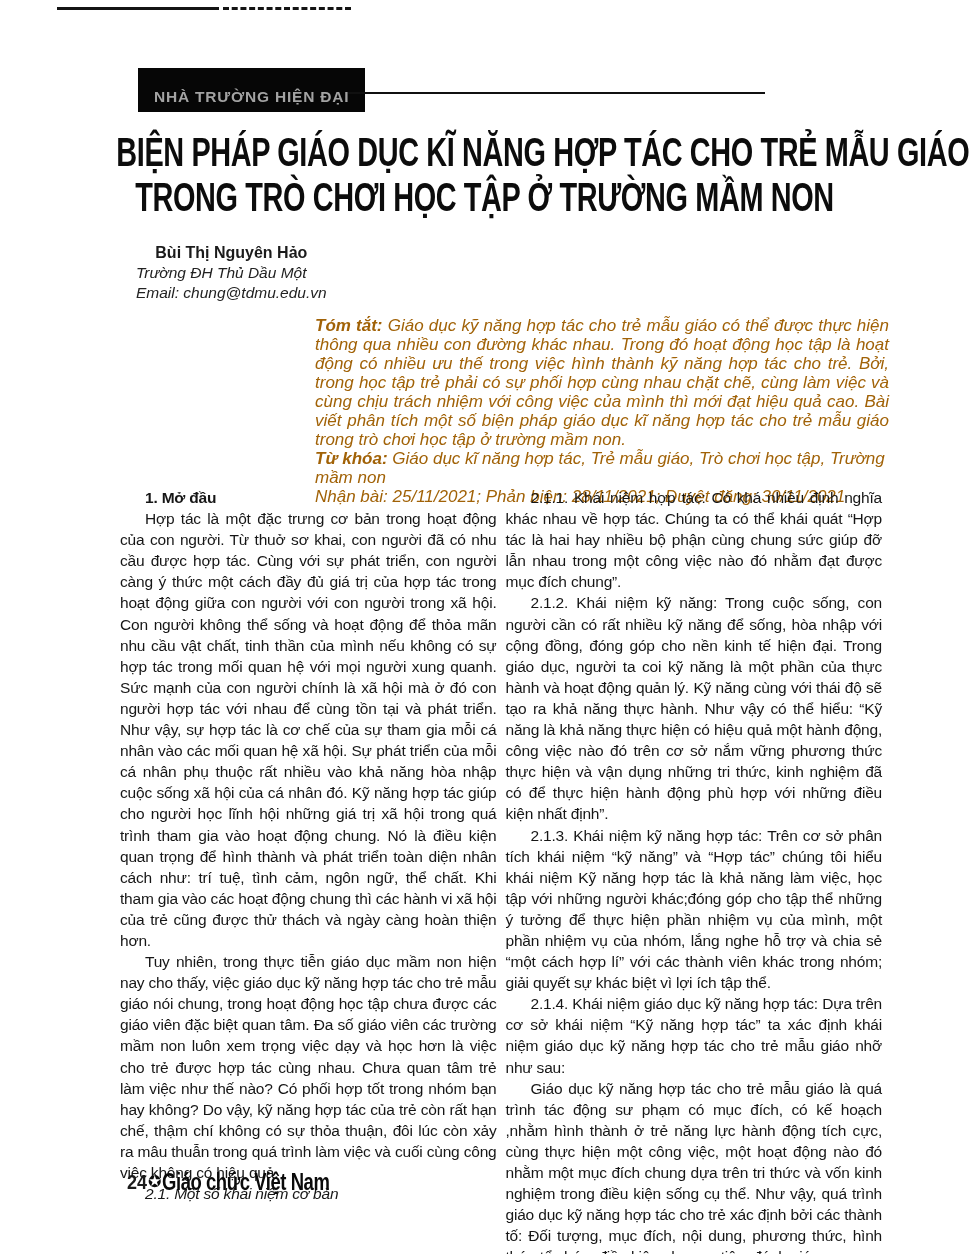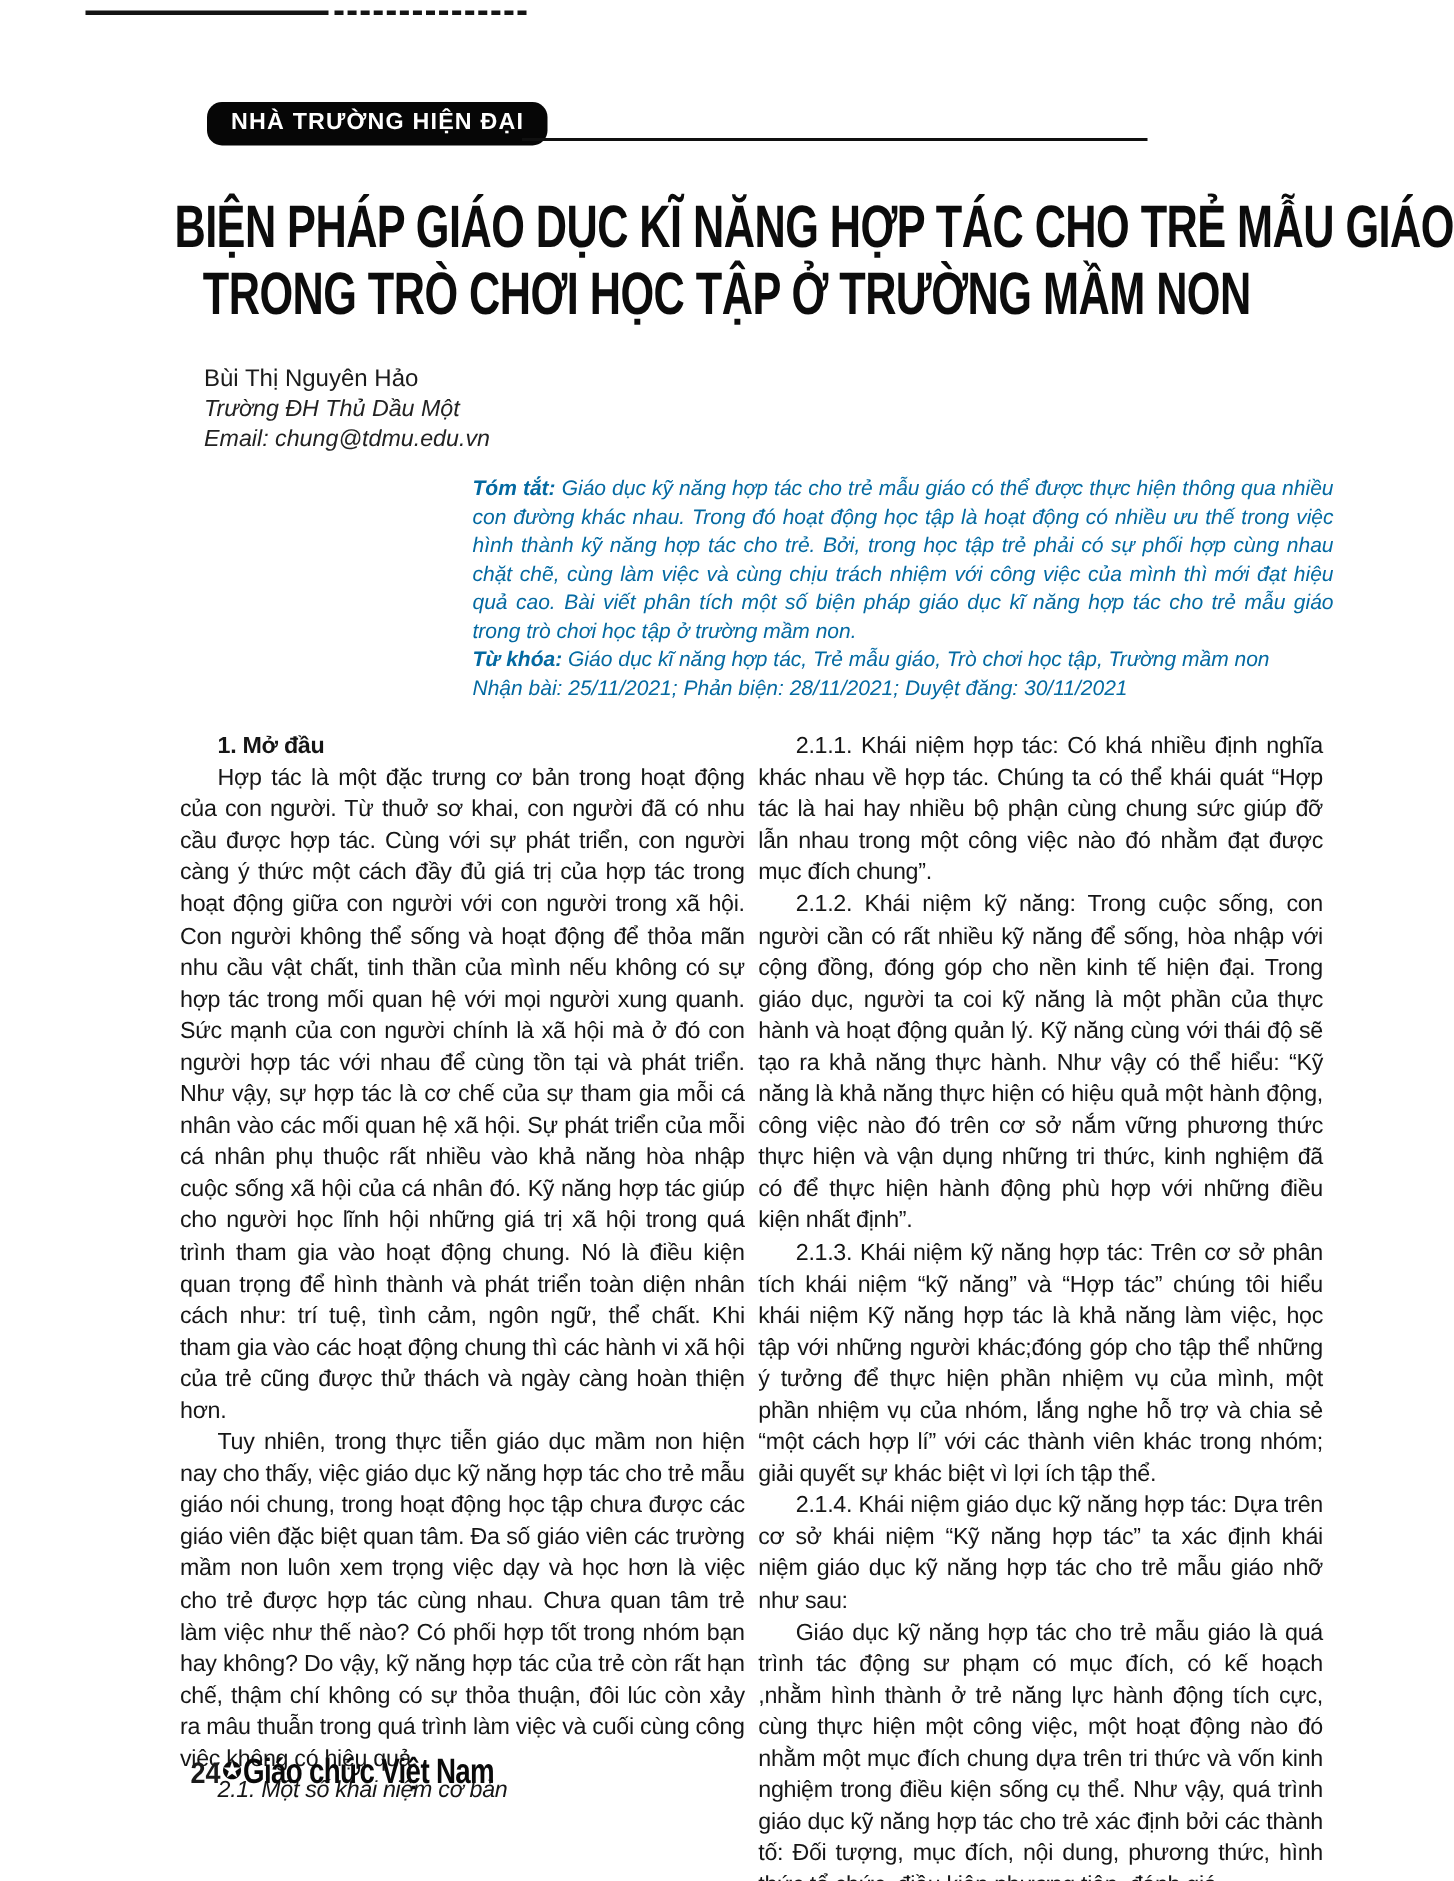--- a/index.html
+++ b/index.html
@@ -13,49 +13,48 @@
   }
 
   
   .top-rule { position: absolute; top: 7px; left: 57px; display: flex; align-items: center; }
   .top-rule .solid { width: 162px; border-top: 3px solid #141414; }
   .top-rule .dashed { width: 128px; border-top: 3px dashed #141414; margin-left: 4px; }
 
   
   .badge {
     position: absolute; top: 68px; left: 138px;
-    background: #060606; color: #ffffff;
+    background: #060606; color: #a3a3a3;
     font-weight: bold; font-size: 15.5px;
-    padding: 5px 16px 6px 16px;
+    padding: 20px 16px 6px 16px;
     letter-spacing: 0.8px;
-    border-radius: 10px;
   }
   .header-rule { position: absolute; top: 92px; left: 348px; width: 417px; border-top: 2.5px solid #101010; }
 
   
   .title-wrap { position: absolute; top: 130px; left: 0; width: 969px; text-align: center; }
   .title-line {
     font-weight: bold; font-size: 38px; line-height: 45px;
     color: #0c0c0c;
     transform: scale(0.76, 1.05);
     transform-origin: 50% 50%;
     white-space: nowrap;
     letter-spacing: -0.5px;
   }
 
   
   .author { position: absolute; left: 136px; top: 242px; }
-  .author-name { font-weight: normal; font-size: 16px; line-height: 21px; }
+  .author-name { font-weight: bold; font-size: 16px; line-height: 21px; text-align: center; }
   .author-aff, .author-email { font-style: italic; font-size: 15.5px; line-height: 20px; color: #222; }
 
   
   .abstract {
     position: absolute; left: 315px; top: 316px; width: 574px;
-    font-style: italic; font-size: 14px; line-height: 19px;
-    color: #0369a1;
+    font-style: italic; font-size: 17px; line-height: 19px;
+    color: #a16207;
   }
   .abstract .justified { text-align: justify; }
   .abstract b { font-weight: bold; }
   .kw-line, .dates-line { margin-top: 0; }
 
   
   .columns {
     position: absolute; left: 120px; top: 487px; width: 762px;
     display: flex; gap: 9px;
   }

